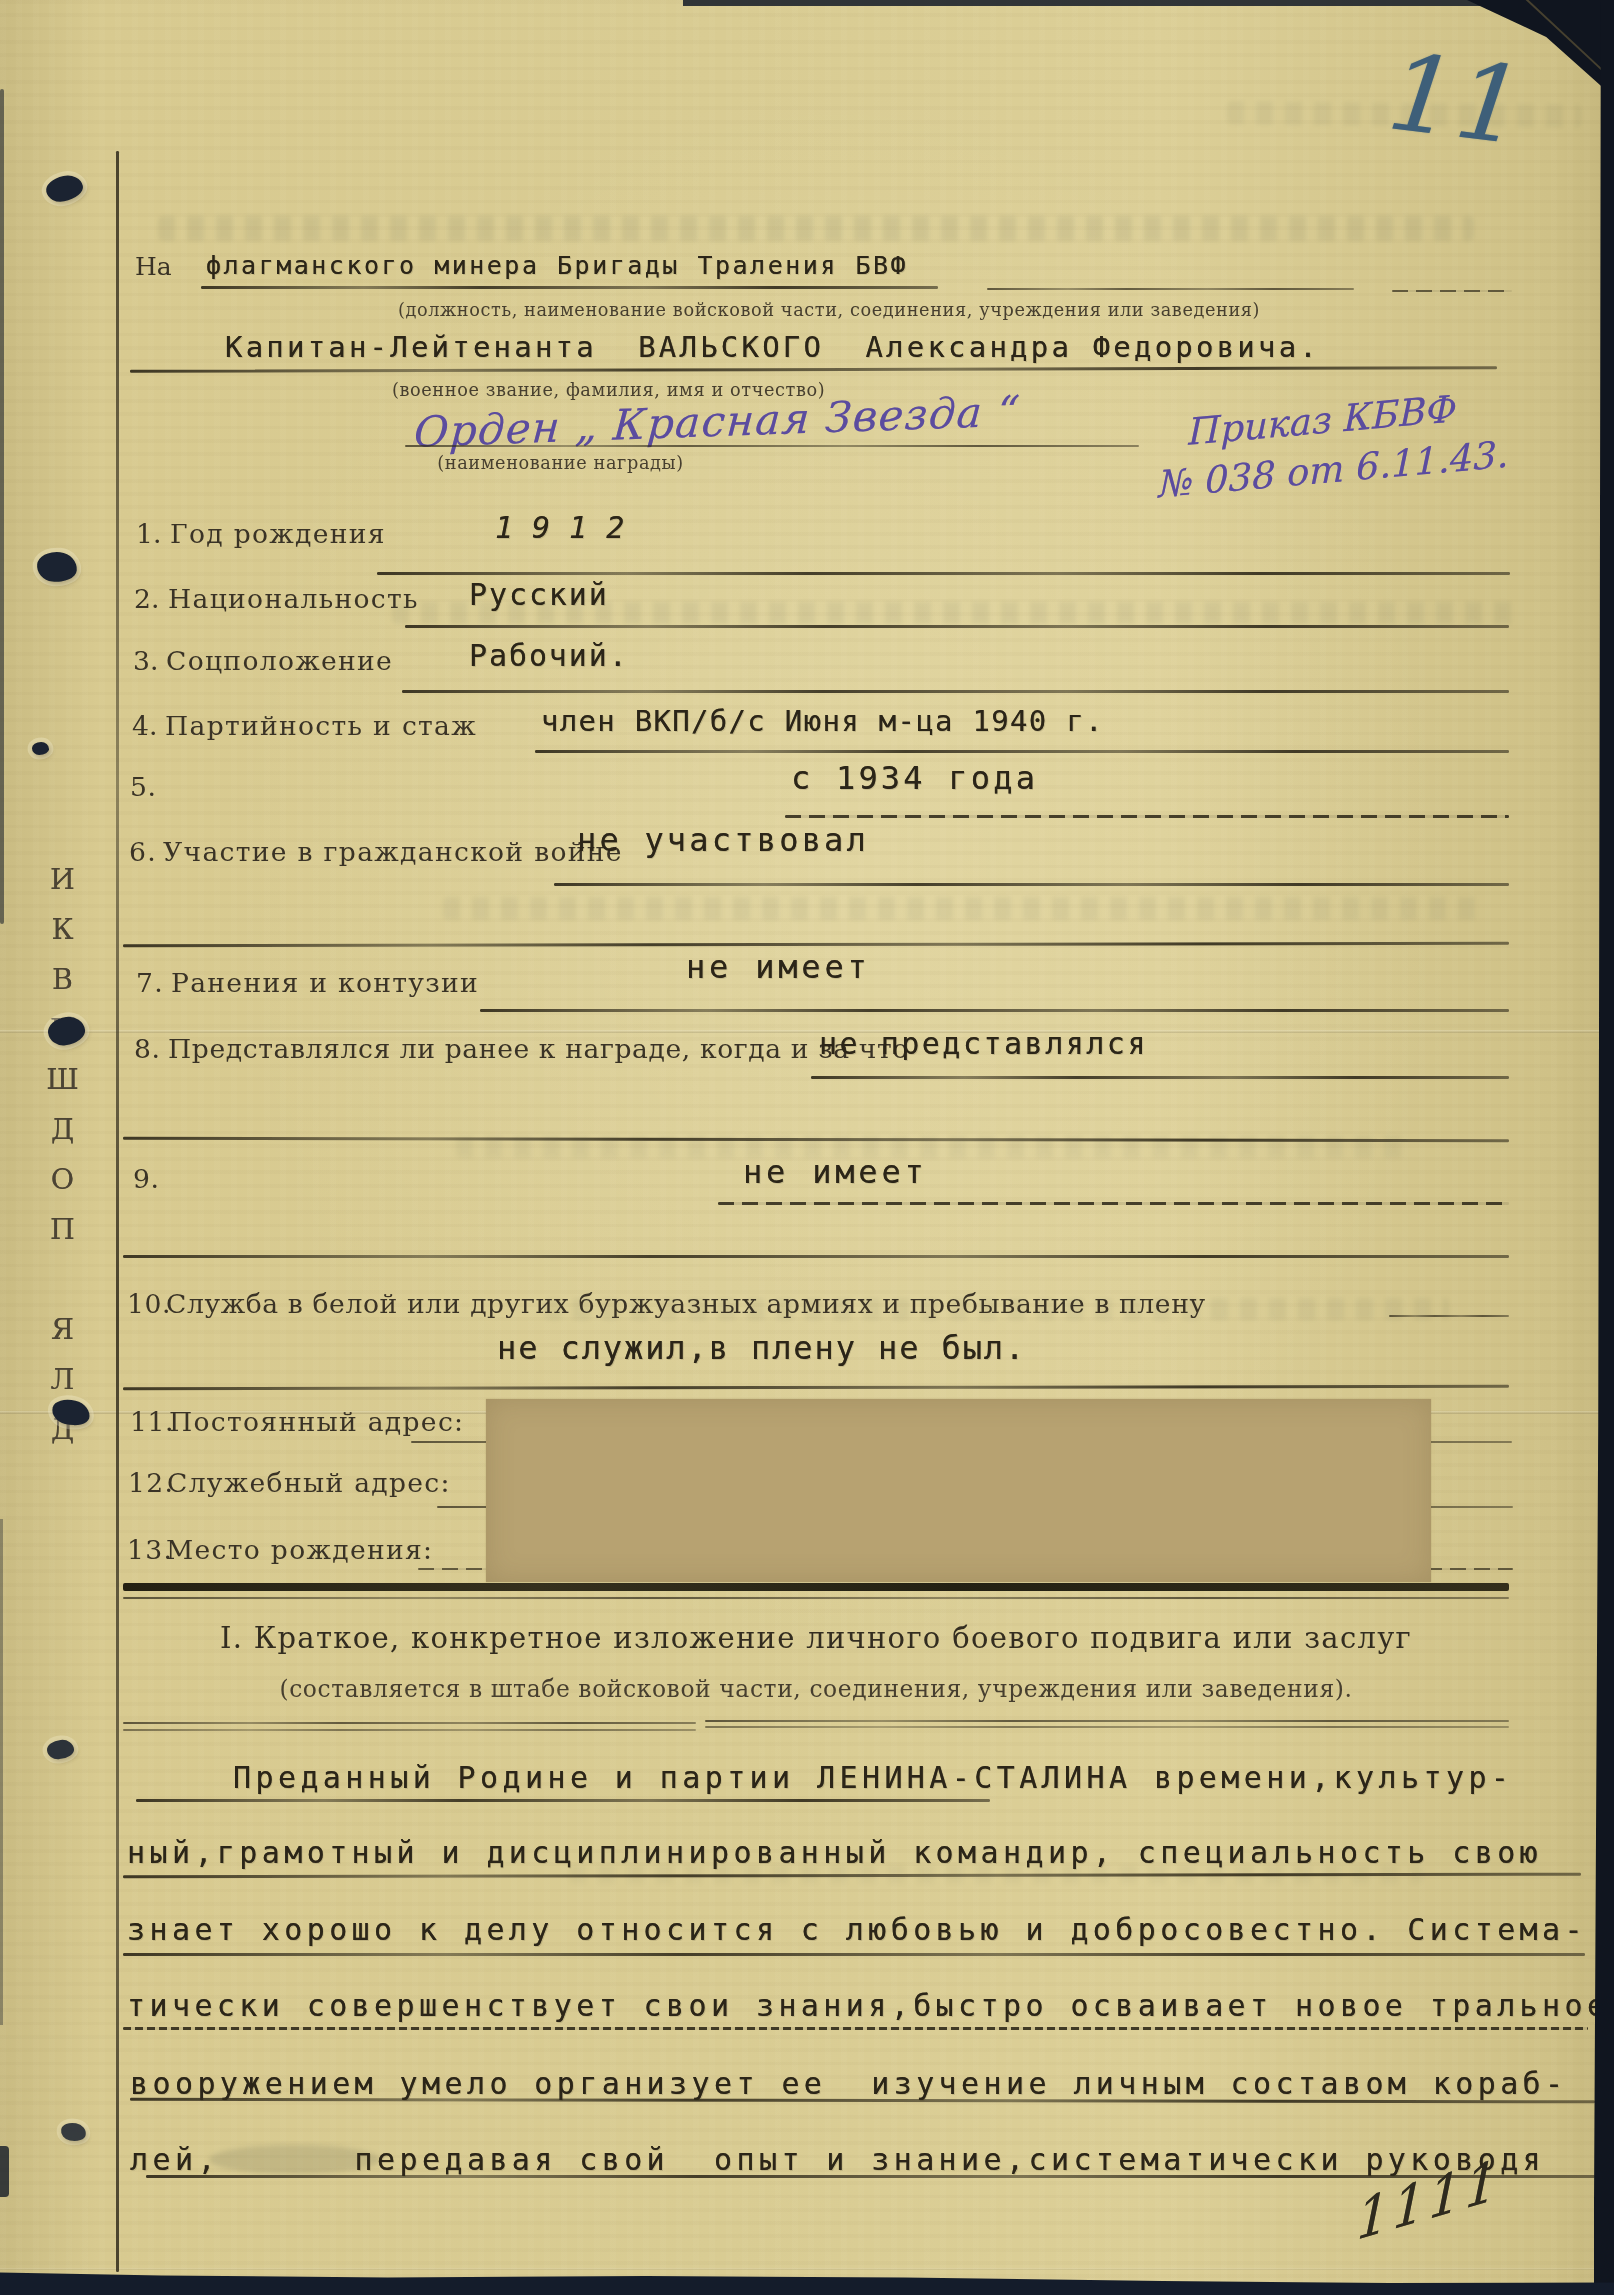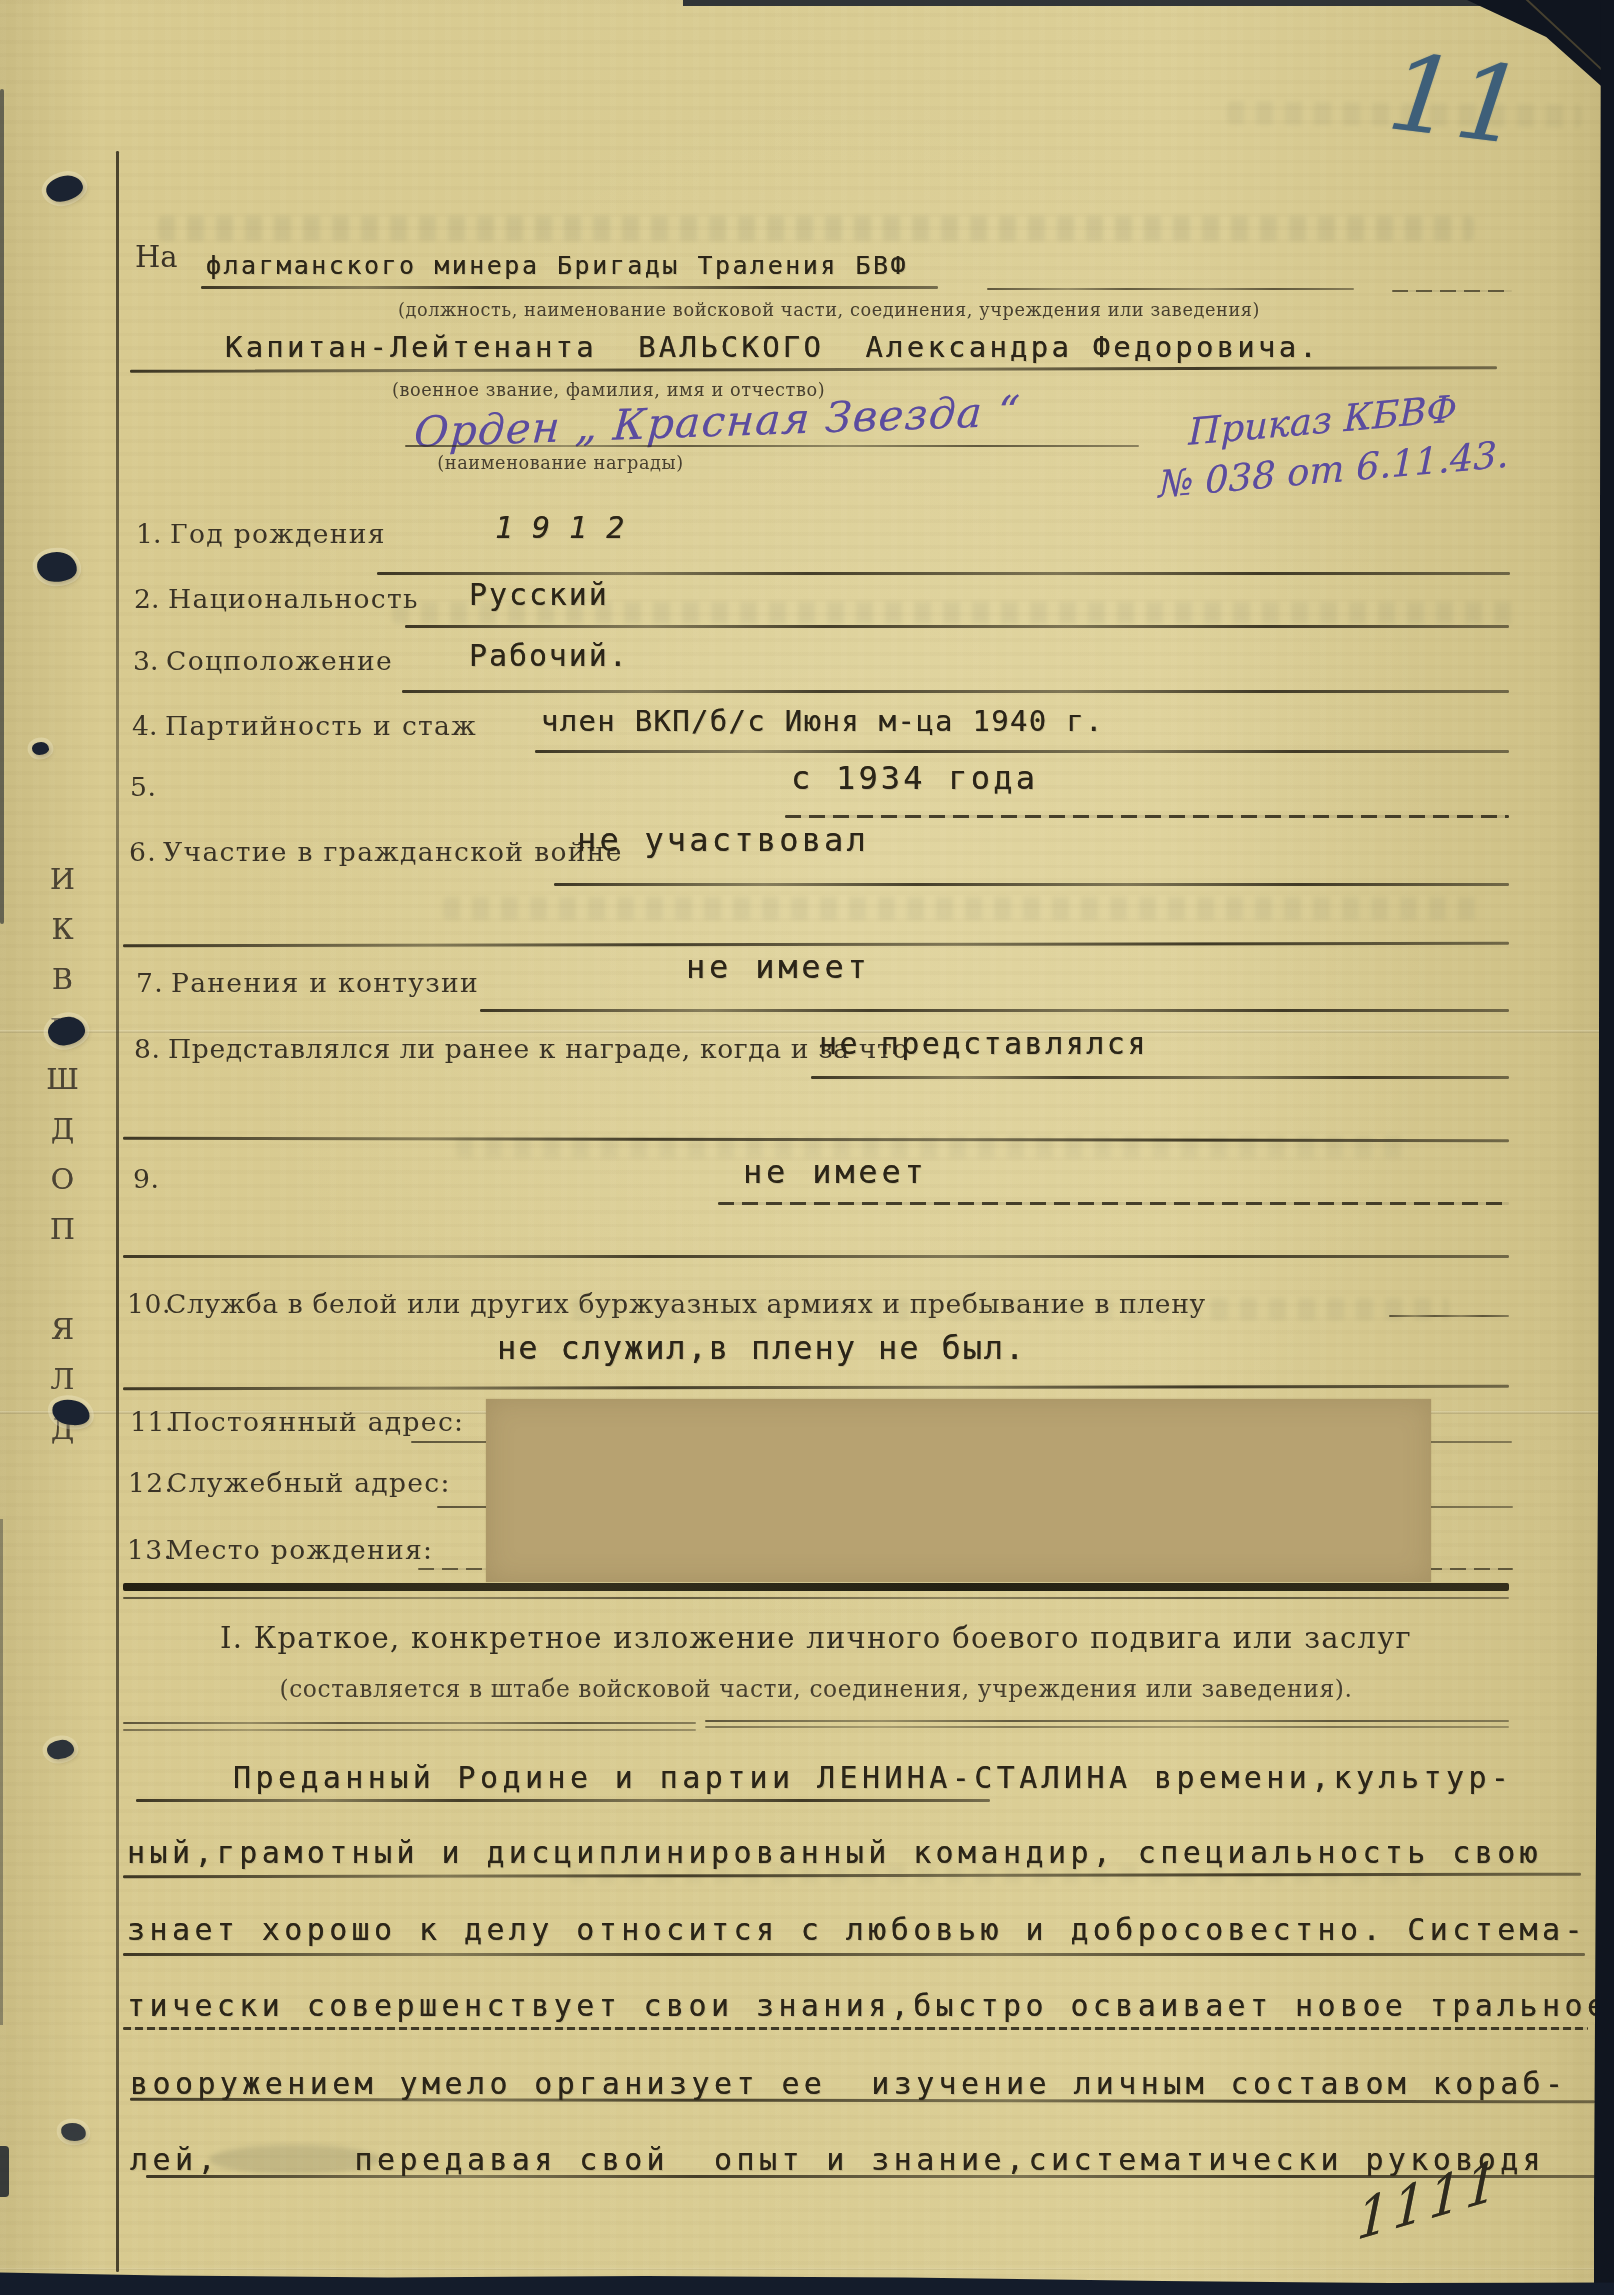--- a/index.html
+++ b/index.html
@@ -91,21 +91,21 @@
   <div class="hole" style="left:37px;top:552px;width:40px;height:30px;transform:rotate(6deg);"></div>
   <div class="hole" style="left:32px;top:742px;width:17px;height:12.7px;"></div>
   <div class="hole" style="left:48px;top:1017px;width:37px;height:28px;transform:rotate(-8deg);"></div>
   <div class="hole" style="left:52px;top:1400px;width:38px;height:25px;transform:rotate(14deg);"></div>
   <div class="hole" style="left:47px;top:1740px;width:26.6px;height:19px;opacity:.9;transform:rotate(-5deg);"></div>
   <div class="hole" style="left:61px;top:2123px;width:25px;height:17.7px;opacity:.85;transform:rotate(10deg);"></div>
 
   <div class="abs hand" style="left:1389px;top:38px;font-size:106px;color:#3e5f79;transform:rotate(7deg);text-shadow:0 0 1.3px rgba(62,95,121,.5);">11</div>
 
 
-  <div class="abs print" style="left:135px;top:240px;font-size:29px;">На</div>
+  <div class="abs print" style="left:135px;top:252px;font-size:25px;">На</div>
   <div class="abs typed" style="left:206px;top:251px;font-size:25px;letter-spacing:2.5px;">флагманского минера Бригады Траления БВФ</div>
   <div class="rule" style="left:201px;top:286px;width:737px;"></div>
   <div class="rule thin" style="left:987px;top:288px;width:367px;"></div>
   <div class="rule thin dash" style="left:1392px;top:290px;width:120px;"></div>
   <div class="abs caption" style="left:304px;top:300px;width:1050px;font-size:17.7px;text-align:center;">(должность, наименование войсковой части, соединения, учреждения или заведения)</div>
 
   <div class="abs typed" style="left:225px;top:330px;font-size:29px;letter-spacing:3.2px;">Капитан-Лейтенанта  ВАЛЬСКОГО  Александра Федоровича.</div>
   <div class="rule" style="left:130px;top:368px;width:1367px;transform:rotate(-.15deg);"></div>
   <div class="abs caption" style="left:392px;top:380px;width:721px;font-size:17.7px;text-align:left;">(военное звание, фамилия, имя и отчество)</div>
 

